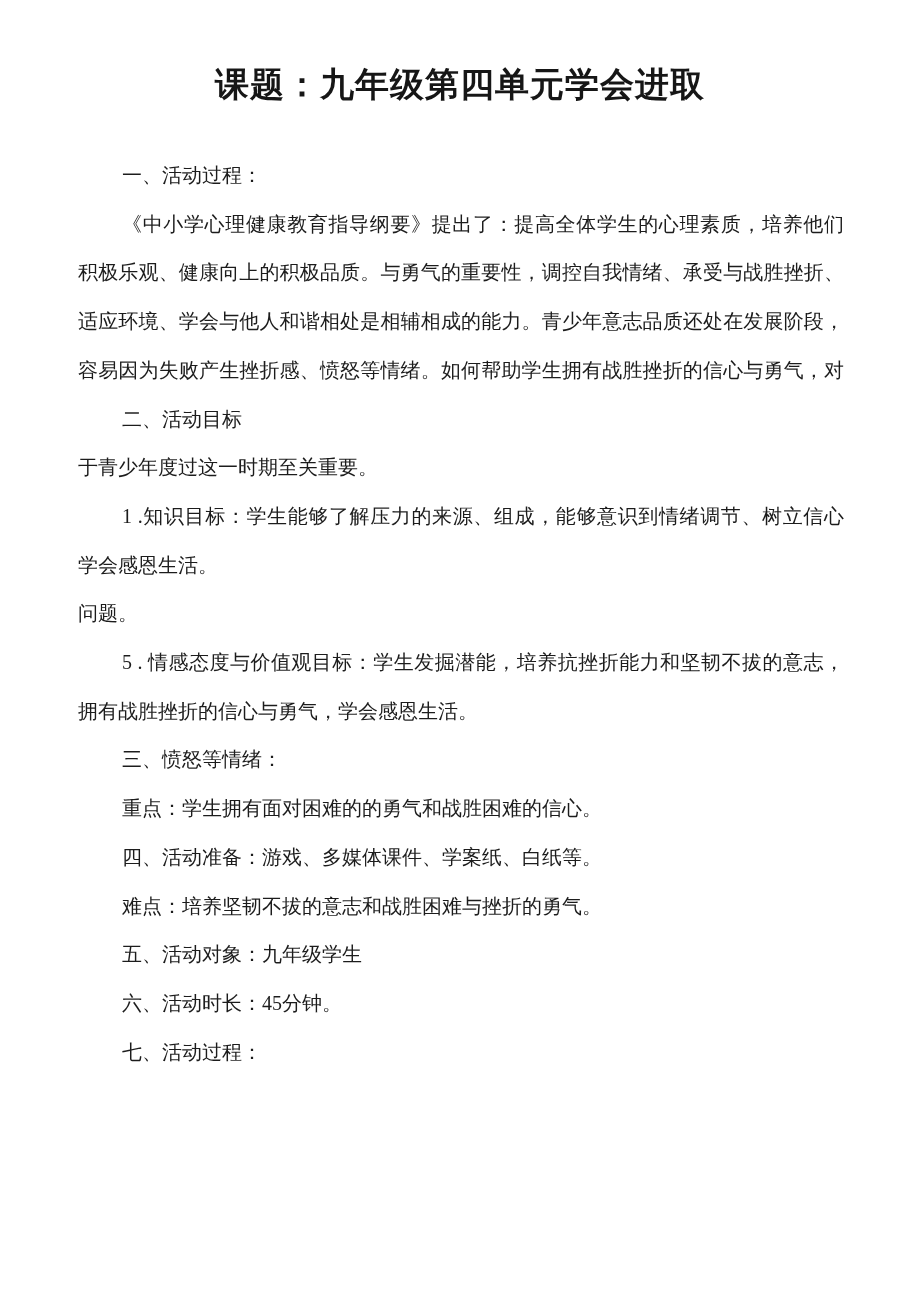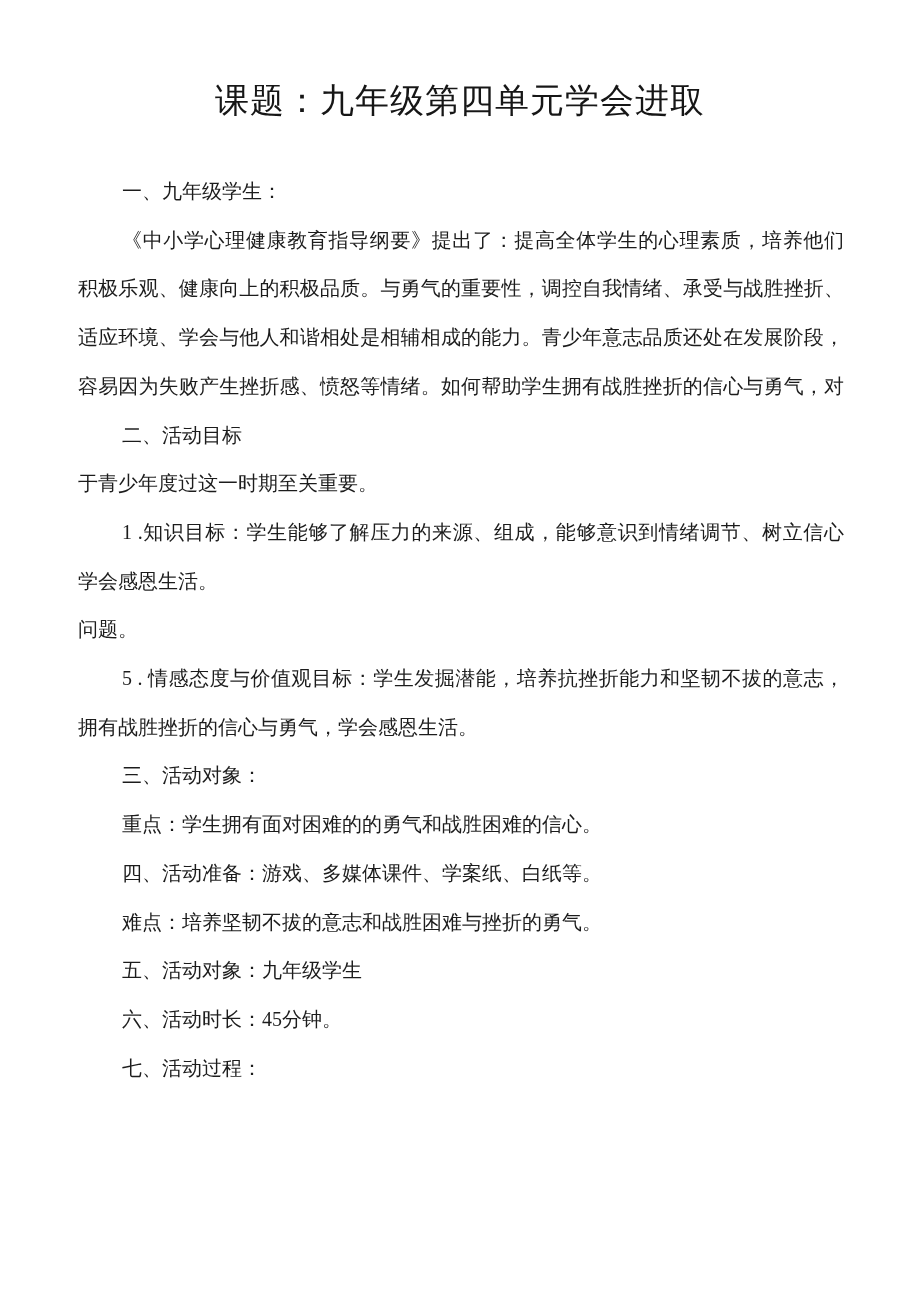--- a/index.html
+++ b/index.html
@@ -10,25 +10,25 @@
   .page {
     position: relative;
     width: 920px;
     height: 1301px;
     background: #ffffff;
     color: #1a1a1a;
     font-family: "Liberation Serif", "DejaVu Serif", serif;
     overflow: hidden;
   }
   .doc-title {
-    padding-top: 76px;
+    padding-top: 60px;
     text-align: center;
     font-size: 34px;
     line-height: 50px;
-    font-weight: 400;
+    font-weight: 700;
     letter-spacing: 1px;
     color: #161616;
   }
   .doc-body {
     margin-top: 41px;
     padding-left: 78px;
     padding-right: 76px;
     font-size: 20px;
     line-height: 48.7px;
     color: #1c1c1c;
@@ -48,33 +48,33 @@
   }
 </style>
 </head>
 <body>
 
 <div class="page">
   <div class="doc-title">
     <div class="title-line">课题：九年级第四单元学会进取</div>
   </div>
   <div class="doc-body" id="doc-body">
-      <div class="bline indent">一、九年级学生：</div>
+      <div class="bline indent">一、活动过程：</div>
       <div class="bline indent justify">《中小学心理健康教育指导纲要》提出了：提高全体学生的心理素质，培养他们</div>
       <div class="bline justify">积极乐观、健康向上的积极品质。与勇气的重要性，调控自我情绪、承受与战胜挫折、</div>
       <div class="bline justify">适应环境、学会与他人和谐相处是相辅相成的能力。青少年意志品质还处在发展阶段，</div>
       <div class="bline justify">容易因为失败产生挫折感、愤怒等情绪。如何帮助学生拥有战胜挫折的信心与勇气，对</div>
       <div class="bline indent">二、活动目标</div>
       <div class="bline">于青少年度过这一时期至关重要。</div>
       <div class="bline indent justify">1 .知识目标：学生能够了解压力的来源、组成，能够意识到情绪调节、树立信心</div>
       <div class="bline">学会感恩生活。</div>
       <div class="bline">问题。</div>
       <div class="bline indent justify">5 . 情感态度与价值观目标：学生发掘潜能，培养抗挫折能力和坚韧不拔的意志，</div>
       <div class="bline">拥有战胜挫折的信心与勇气，学会感恩生活。</div>
-      <div class="bline indent">三、活动对象：</div>
+      <div class="bline indent">三、愤怒等情绪：</div>
       <div class="bline indent">重点：学生拥有面对困难的的勇气和战胜困难的信心。</div>
       <div class="bline indent">四、活动准备：游戏、多媒体课件、学案纸、白纸等。</div>
       <div class="bline indent">难点：培养坚韧不拔的意志和战胜困难与挫折的勇气。</div>
       <div class="bline indent">五、活动对象：九年级学生</div>
       <div class="bline indent">六、活动时长：45分钟。</div>
       <div class="bline indent">七、活动过程：</div>
     </div>
 </div>
 
 </body></html>

